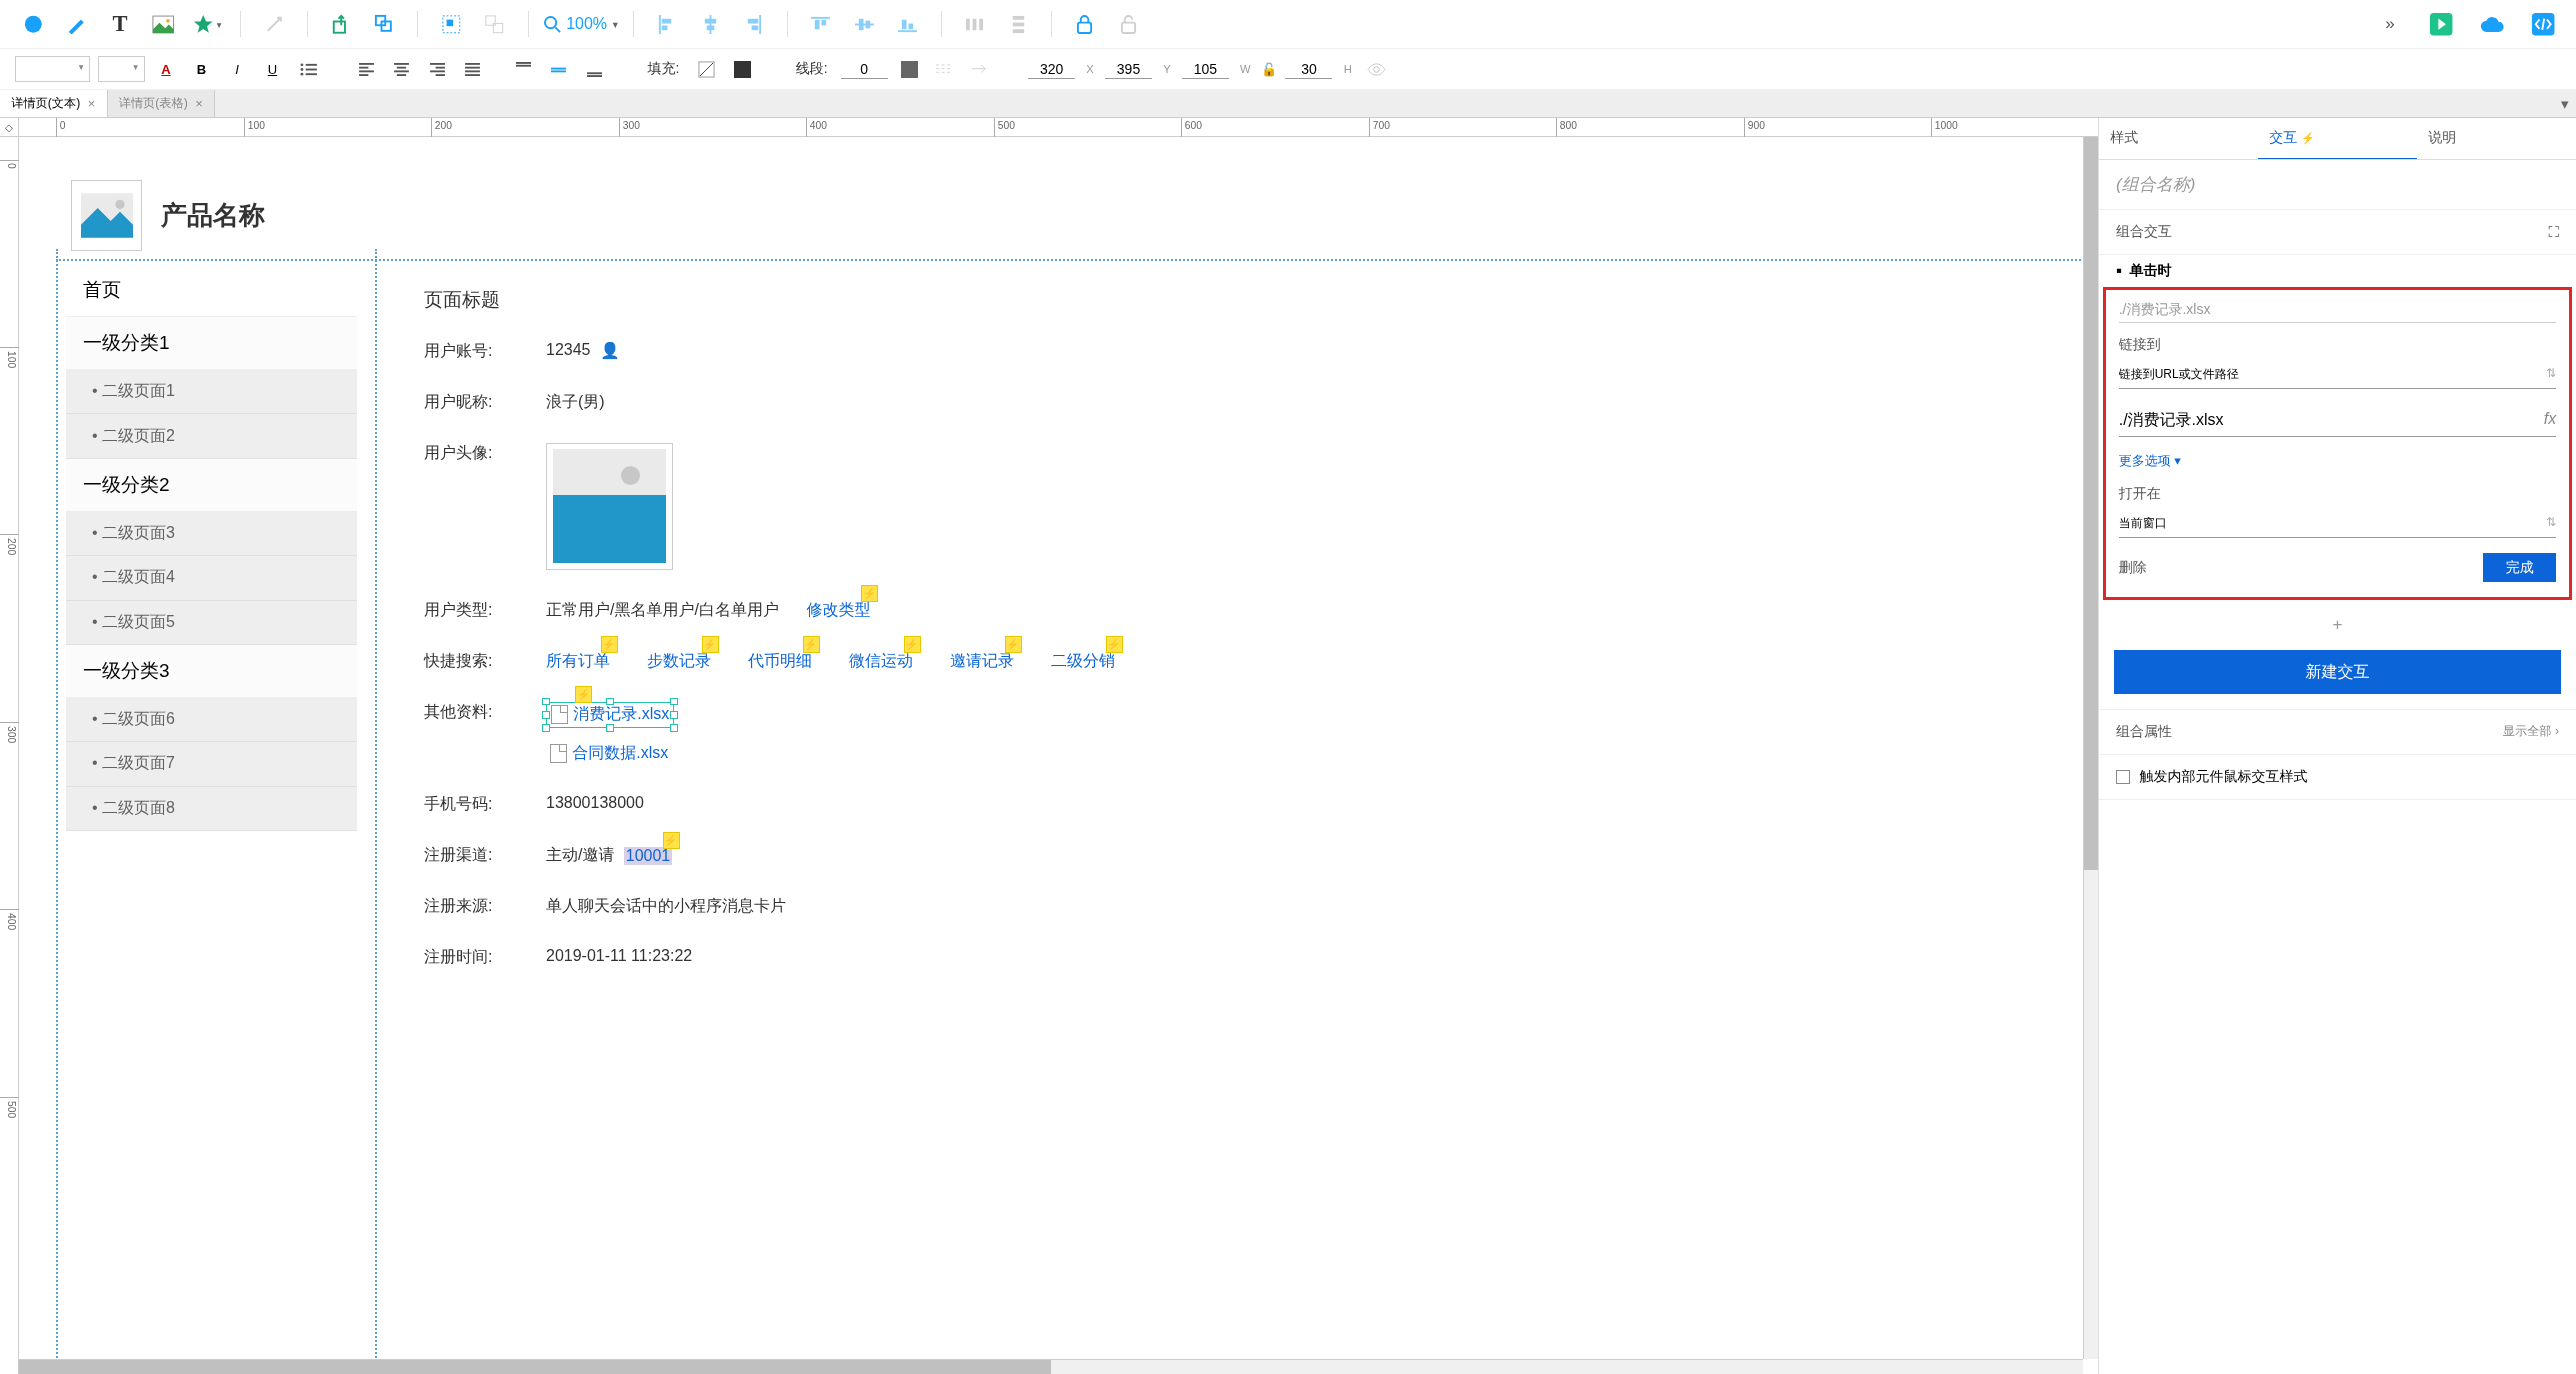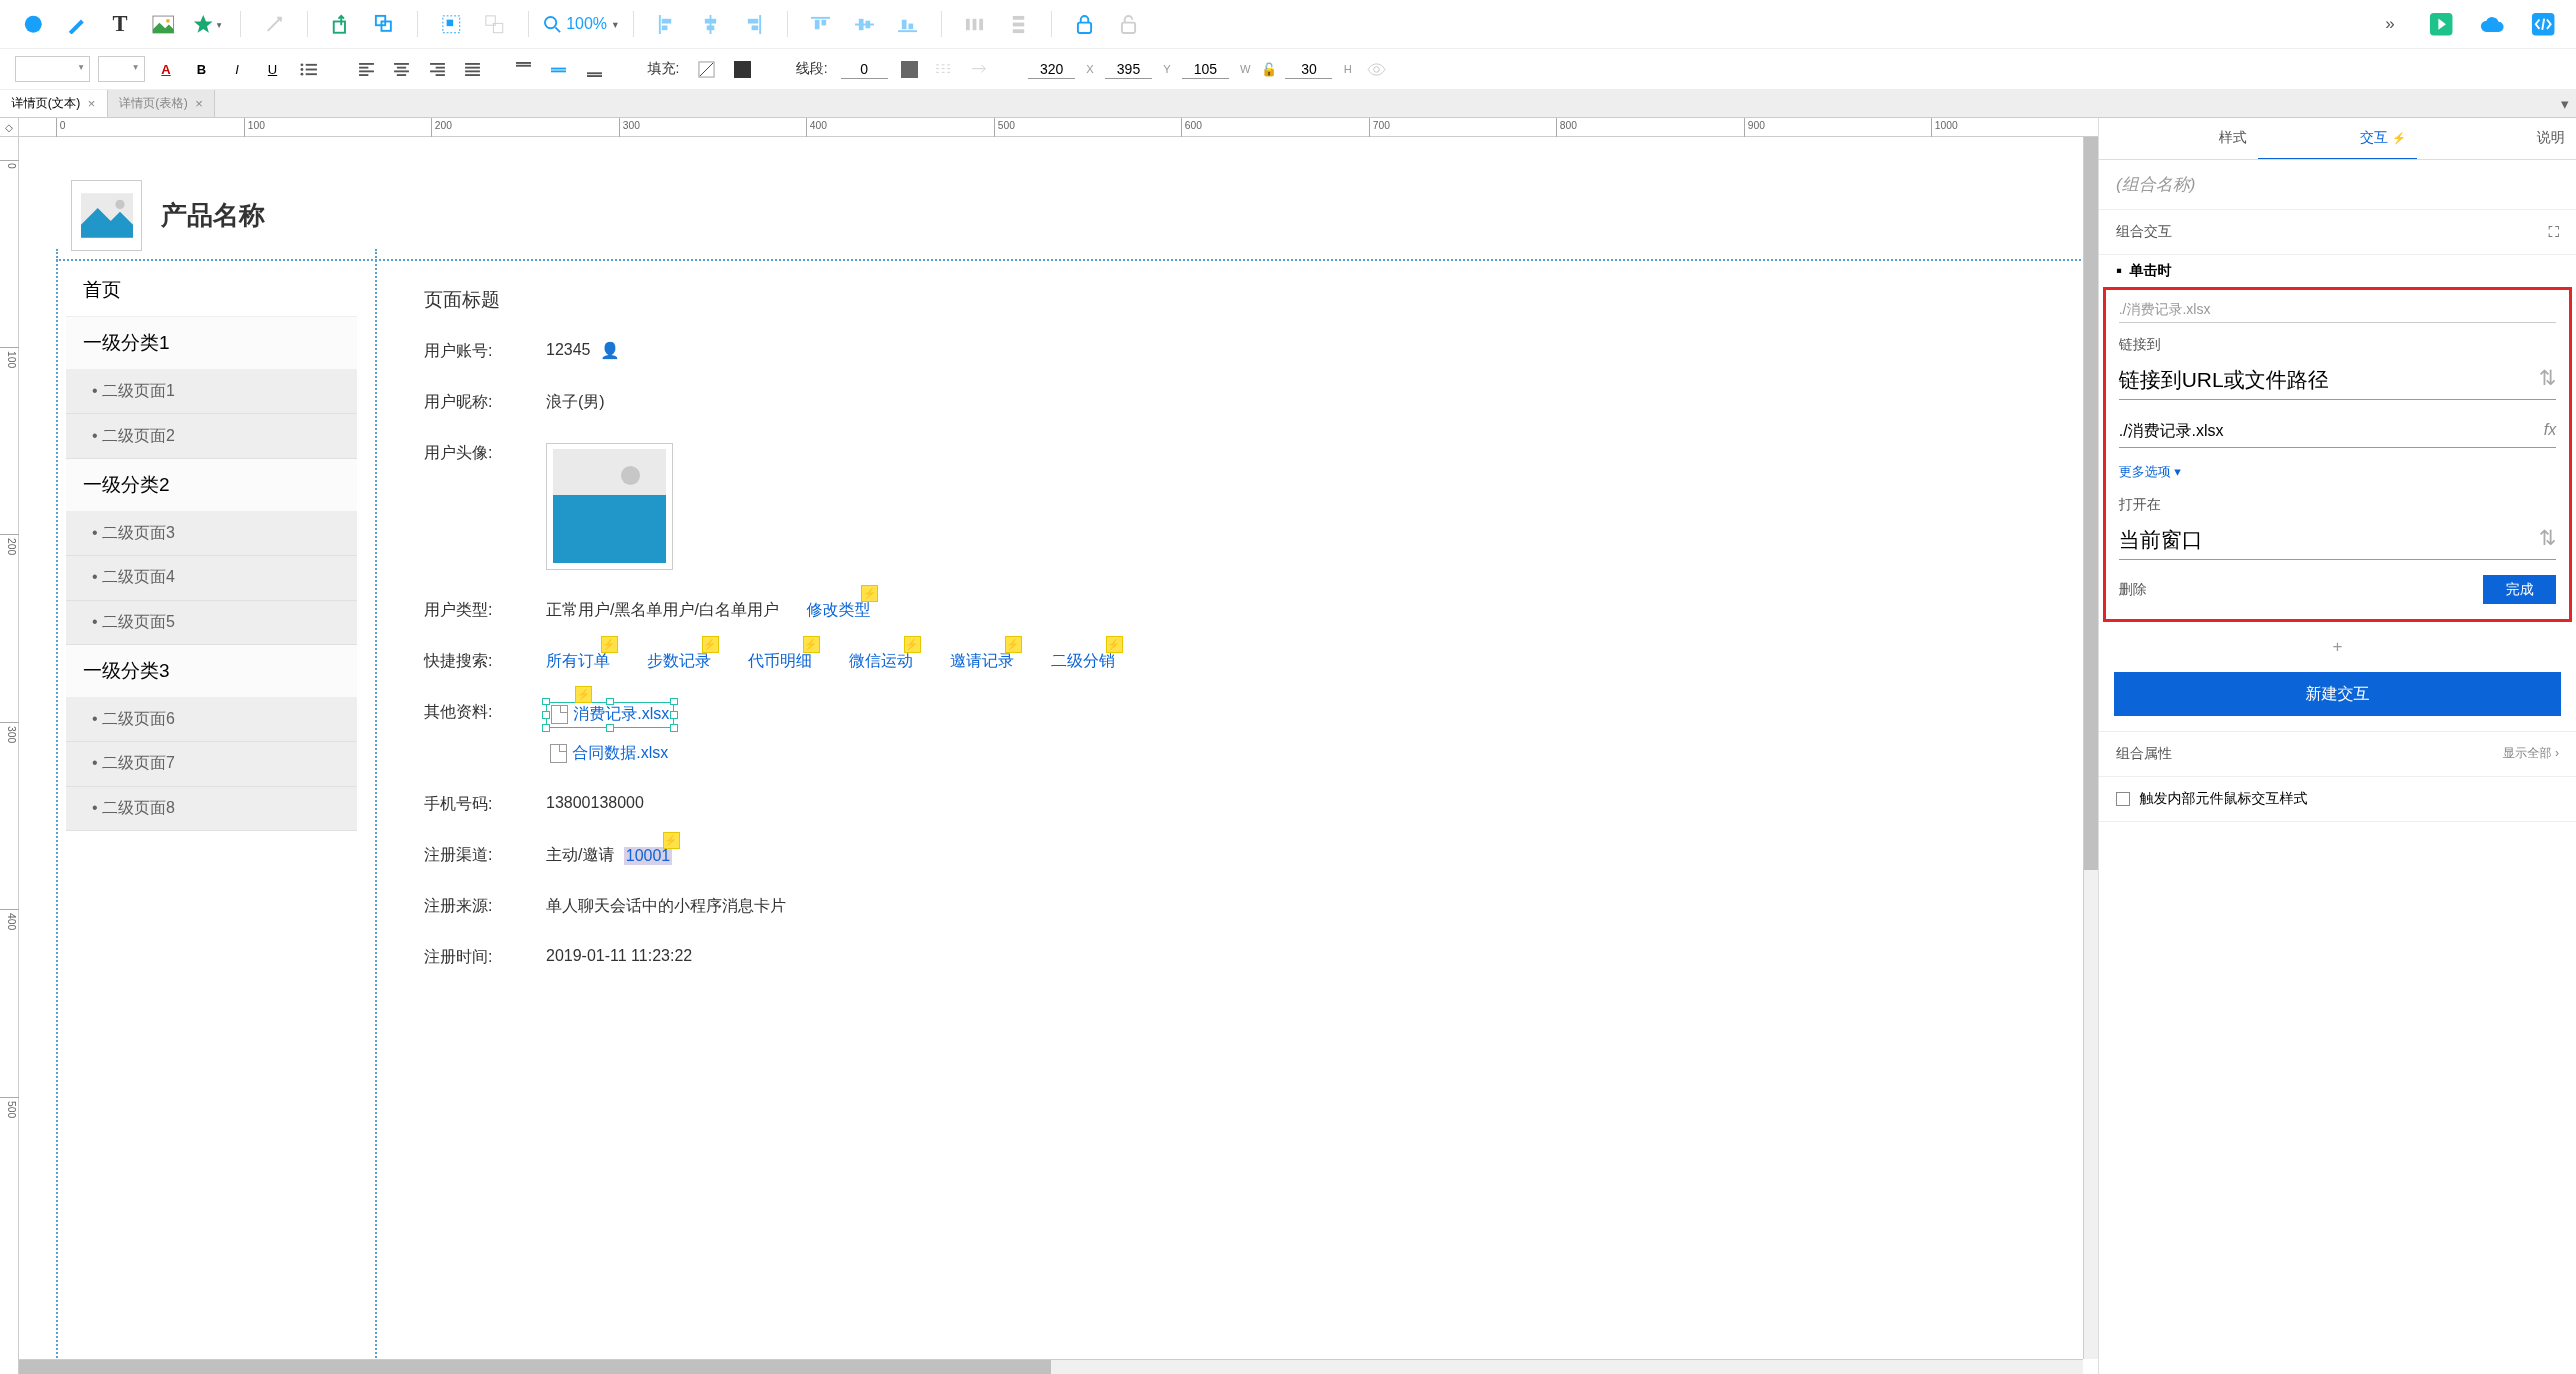--- a/index.html
+++ b/index.html
@@ -57,32 +57,32 @@
 .selected-box .h5 { top: -4.7px; left: 50%; margin-left:-3.7px;}
 .selected-box .h6 { bottom: -4.7px; left: 50%; margin-left:-3.7px;}
 .selected-box .h7 { left: -4.7px; top: 50%; margin-top:-3.7px;}
 .selected-box .h8 { right: -4.7px; top: 50%; margin-top:-3.7px;}
 .selected-box .bolt2 { position: absolute; top: -17px; left: 28px; width: 17px; height: 17px; background: #ffe247; border: 0.9px solid #e6c800; display: flex; align-items: center; justify-content: center; font-size: 10.3px; color: #8a6d00; }
 .file-link { display: flex; align-items: center; gap: 5.6px; color: #0b65d8; font-size: 16px; }
 .file-icon { width: 17px; height: 19px; border: 0.9px solid #999; position: relative; }
 .file-icon::after { content: ""; position: absolute; top: 0; right: 0; width: 5.6px; height: 5.6px; border-left: 0.9px solid #999; border-bottom: 0.9px solid #999; }
 .right-panel { width: 478px; border-left: 0.9px solid #ddd; display: flex; flex-direction: column; font-size: 14px; }
 .rp-tabs { display: flex; border-bottom: 0.9px solid #ddd; }
-.rp-tab { flex: 1; text-align: right; padding: 11.2px; cursor: pointer; color: #555; }
+.rp-tab { flex: 1; text-align: left; padding: 11.2px; cursor: pointer; color: #555; }
 .rp-tab.active { color: #0b65d8; border-bottom: 1.9px solid #0b65d8; font-weight: 500; }
 .rp-section { padding: 13px 17px; border-bottom: 0.9px solid #eee; }
 .rp-section.gray { color: #999; font-style: italic; font-size: 17px; }
 .rp-section-head { display: flex; justify-content: space-between; align-items: center; color: #555; }
 .rp-event { padding: 5.6px 17px; font-weight: 600; display: flex; align-items: center; gap: 7.5px; }
 .rp-event::before { content: "▪"; font-size: 17px; }
 .rp-action { padding: 3.7px 17px 9.4px 39px; font-weight: 600; }
 .red-box { border: 3.7px solid #e02626; margin: 0 3.7px 7.5px 3.7px; padding: 7.5px 13px 15px 13px; }
 .red-box .path { color: #999; border-bottom: 0.9px solid #ccc; padding: 3.7px 0; margin-bottom: 13px; font-size: 14px; }
 .red-box .label { color: #555; font-size: 14px; margin-bottom: 5.6px; }
-.red-box .select { border-bottom: 0.9px solid #999; padding: 5.6px 0; margin-bottom: 15px; display: flex; justify-content: space-between; font-size: 21px; }
+.red-box .select { border-bottom: 0.9px solid #999; padding: 5.6px 0; margin-bottom: 15px; display: flex; justify-content: space-between; font-size: 12px; }
 .red-box .input-row { border-bottom: 0.9px solid #999; padding: 5.6px 0; margin-bottom: 15px; display: flex; justify-content: space-between; font-size: 16px; }
 .red-box .more { color: #0b65d8; font-size: 13px; margin-bottom: 15px; cursor: pointer; }
 .red-box .actions { display: flex; justify-content: space-between; align-items: center; }
 .red-box .delete { color: #555; cursor: pointer; }
 .red-box .done { background: #0b65d8; color: #fff; padding: 5.6px 22.5px; border: none; cursor: pointer; font-size: 14px; }
 .plus-btn { text-align: center; color: #999; padding: 7.5px; cursor: pointer; font-size: 17px; }
 .new-int { background: #0b65d8; color: #fff; padding: 11.2px; text-align: center; margin: 7.5px 15px 15px 15px; cursor: pointer; font-size: 16px; }
 .scrollbar-h { position: absolute; bottom: 0; left: 19px; right: 15px; height: 15px; background: #f0f0f0; border-top: 0.9px solid #ccc; }
 .scrollbar-h .thumb { position: absolute; height: 100%; background: #c0c0c0; left: 0; width: 50%; }
 .scrollbar-v { position: absolute; top: 19px; right: 0; bottom: 15px; width: 15px; background: #f0f0f0; border-left: 0.9px solid #ccc; }

